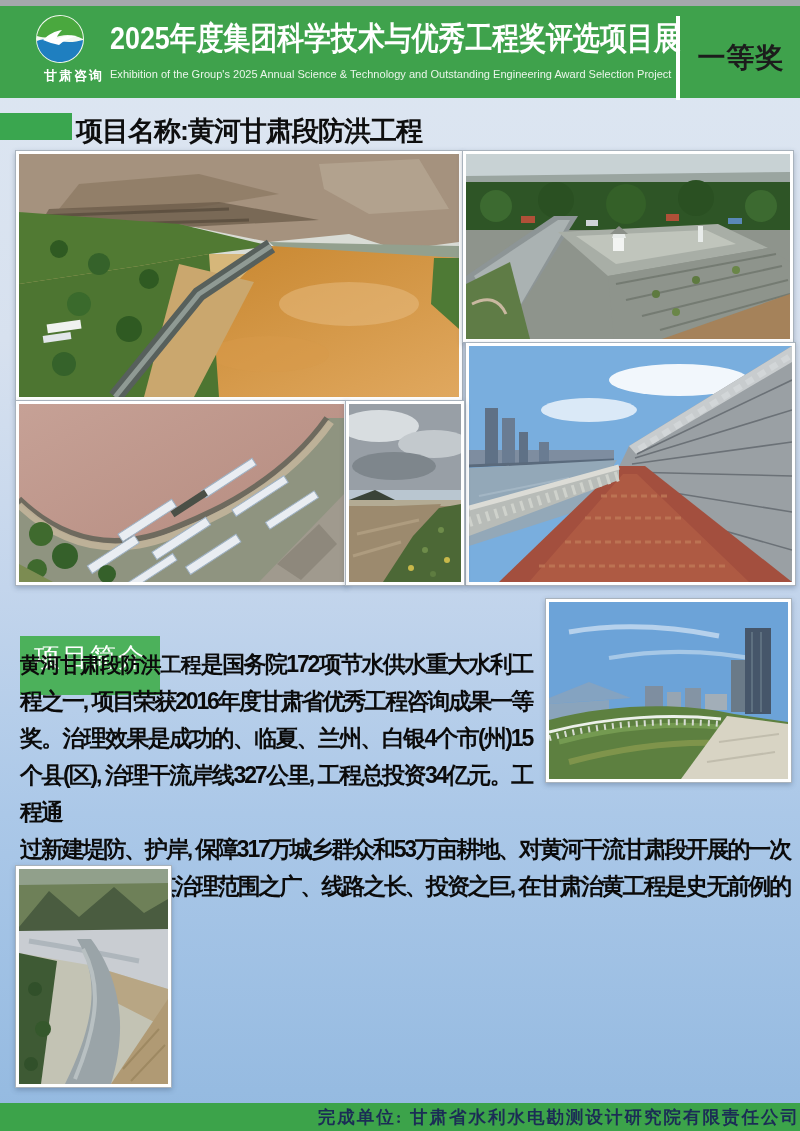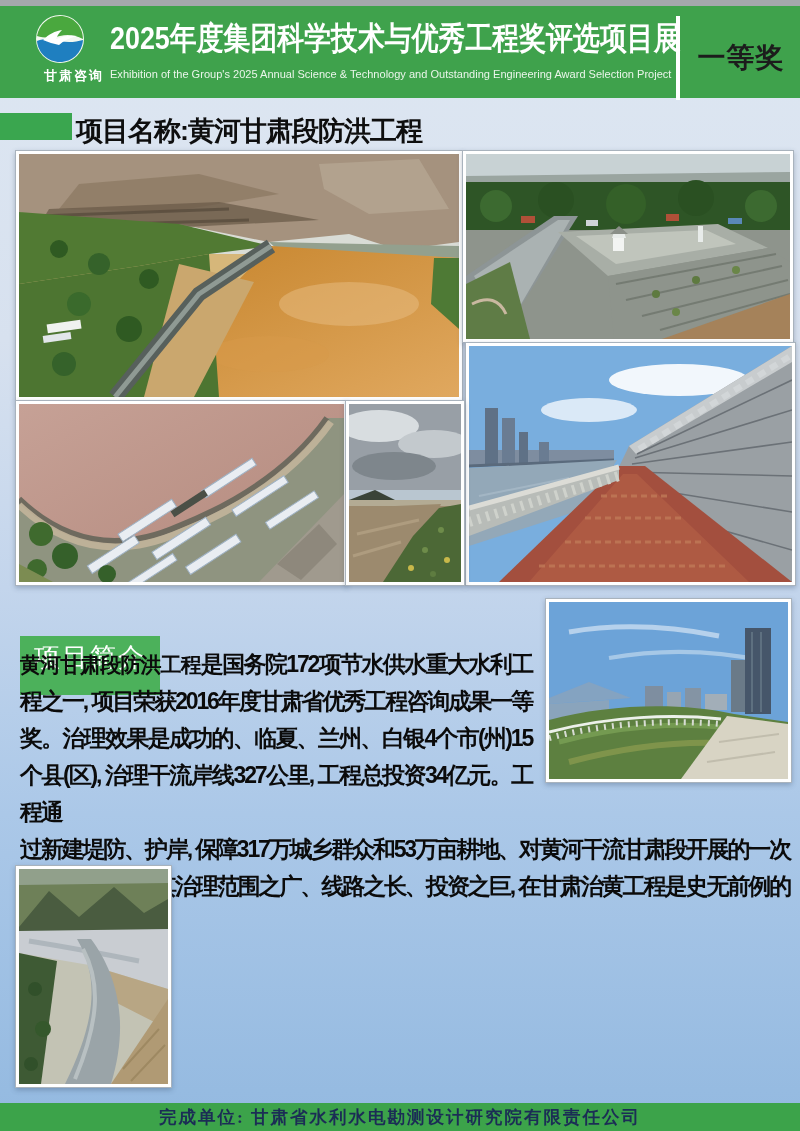--- a/index.html
+++ b/index.html
@@ -38,21 +38,21 @@
   .intro-badge{position:absolute;left:20px;top:592px;background:#4cb15b;color:#ffffff;
                font-weight:normal;font-size:26px;letter-spacing:2px;padding:4px 14px 20px 14px;margin-top:44px;}
   .intro-p1{position:absolute;left:20px;top:646px;width:770px;color:#0b0b0b;
             font-weight:bold;font-size:23px;line-height:37px;letter-spacing:-2.2px;text-align:justify;}
   .intro-p1 .narrow{width:512px;}
   .intro-lead{font-size:21px;line-height:37px;letter-spacing:-1.5px;}
   .intro-p2{position:absolute;left:180px;top:862px;width:610px;color:#0b0b0b;
             font-weight:bold;font-size:23px;line-height:35.5px;letter-spacing:-2.2px;text-align:justify;}
   
   .footer{position:absolute;left:0;top:1103px;width:800px;height:28px;background:#3ca34a;
-          display:flex;align-items:center;justify-content:center;}
+          display:flex;align-items:center;justify-content:flex-end;}
   .footer-text{font-family:"Liberation Serif","DejaVu Serif",serif;font-weight:bold;
                color:#1b2d55;font-size:17.5px;letter-spacing:2px;white-space:nowrap;}
 </style>
 </head>
 <body>
 
 <div class="page">
   <div class="top-strip"></div>
 
   <div class="header">

